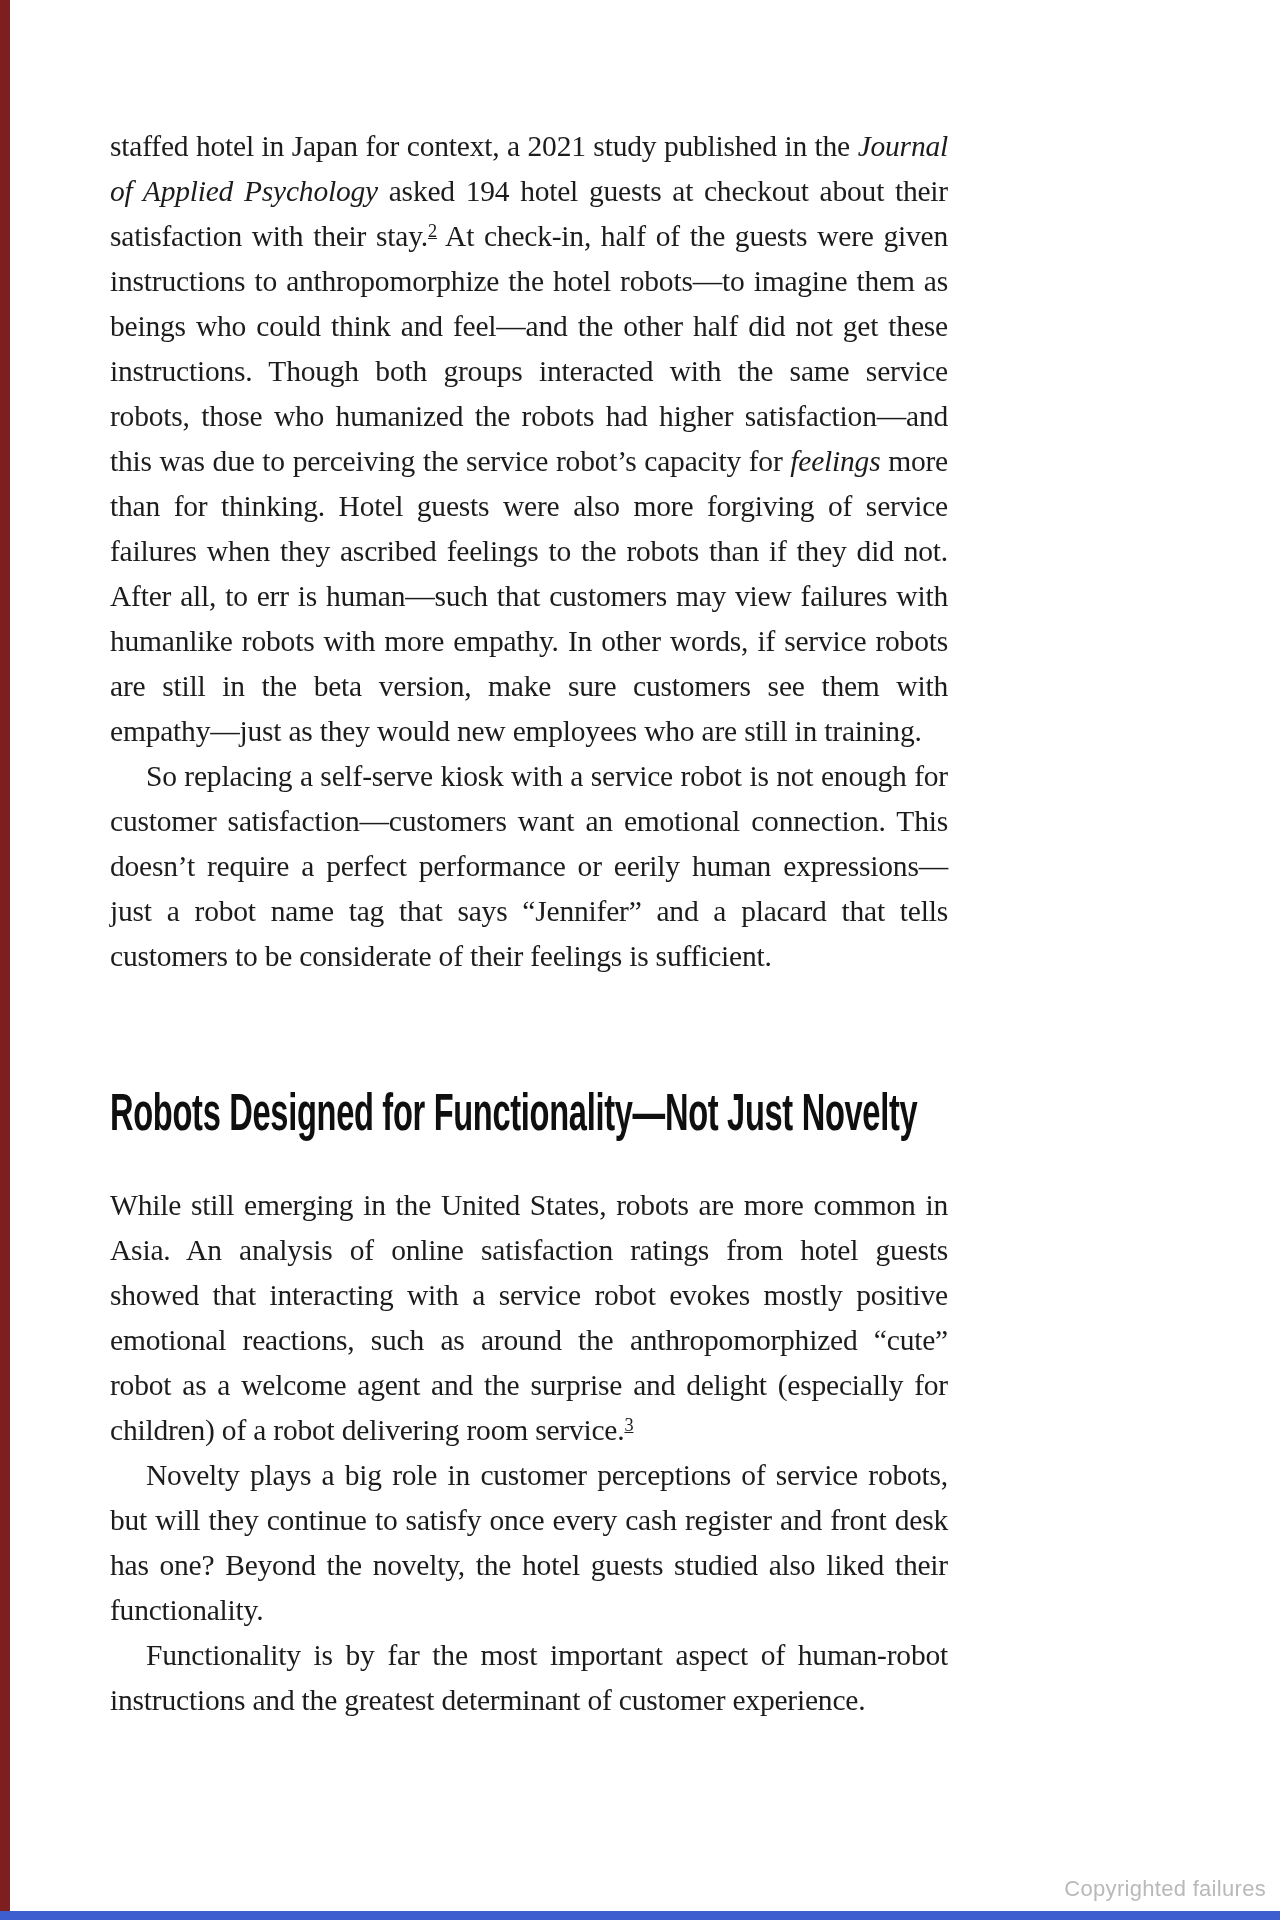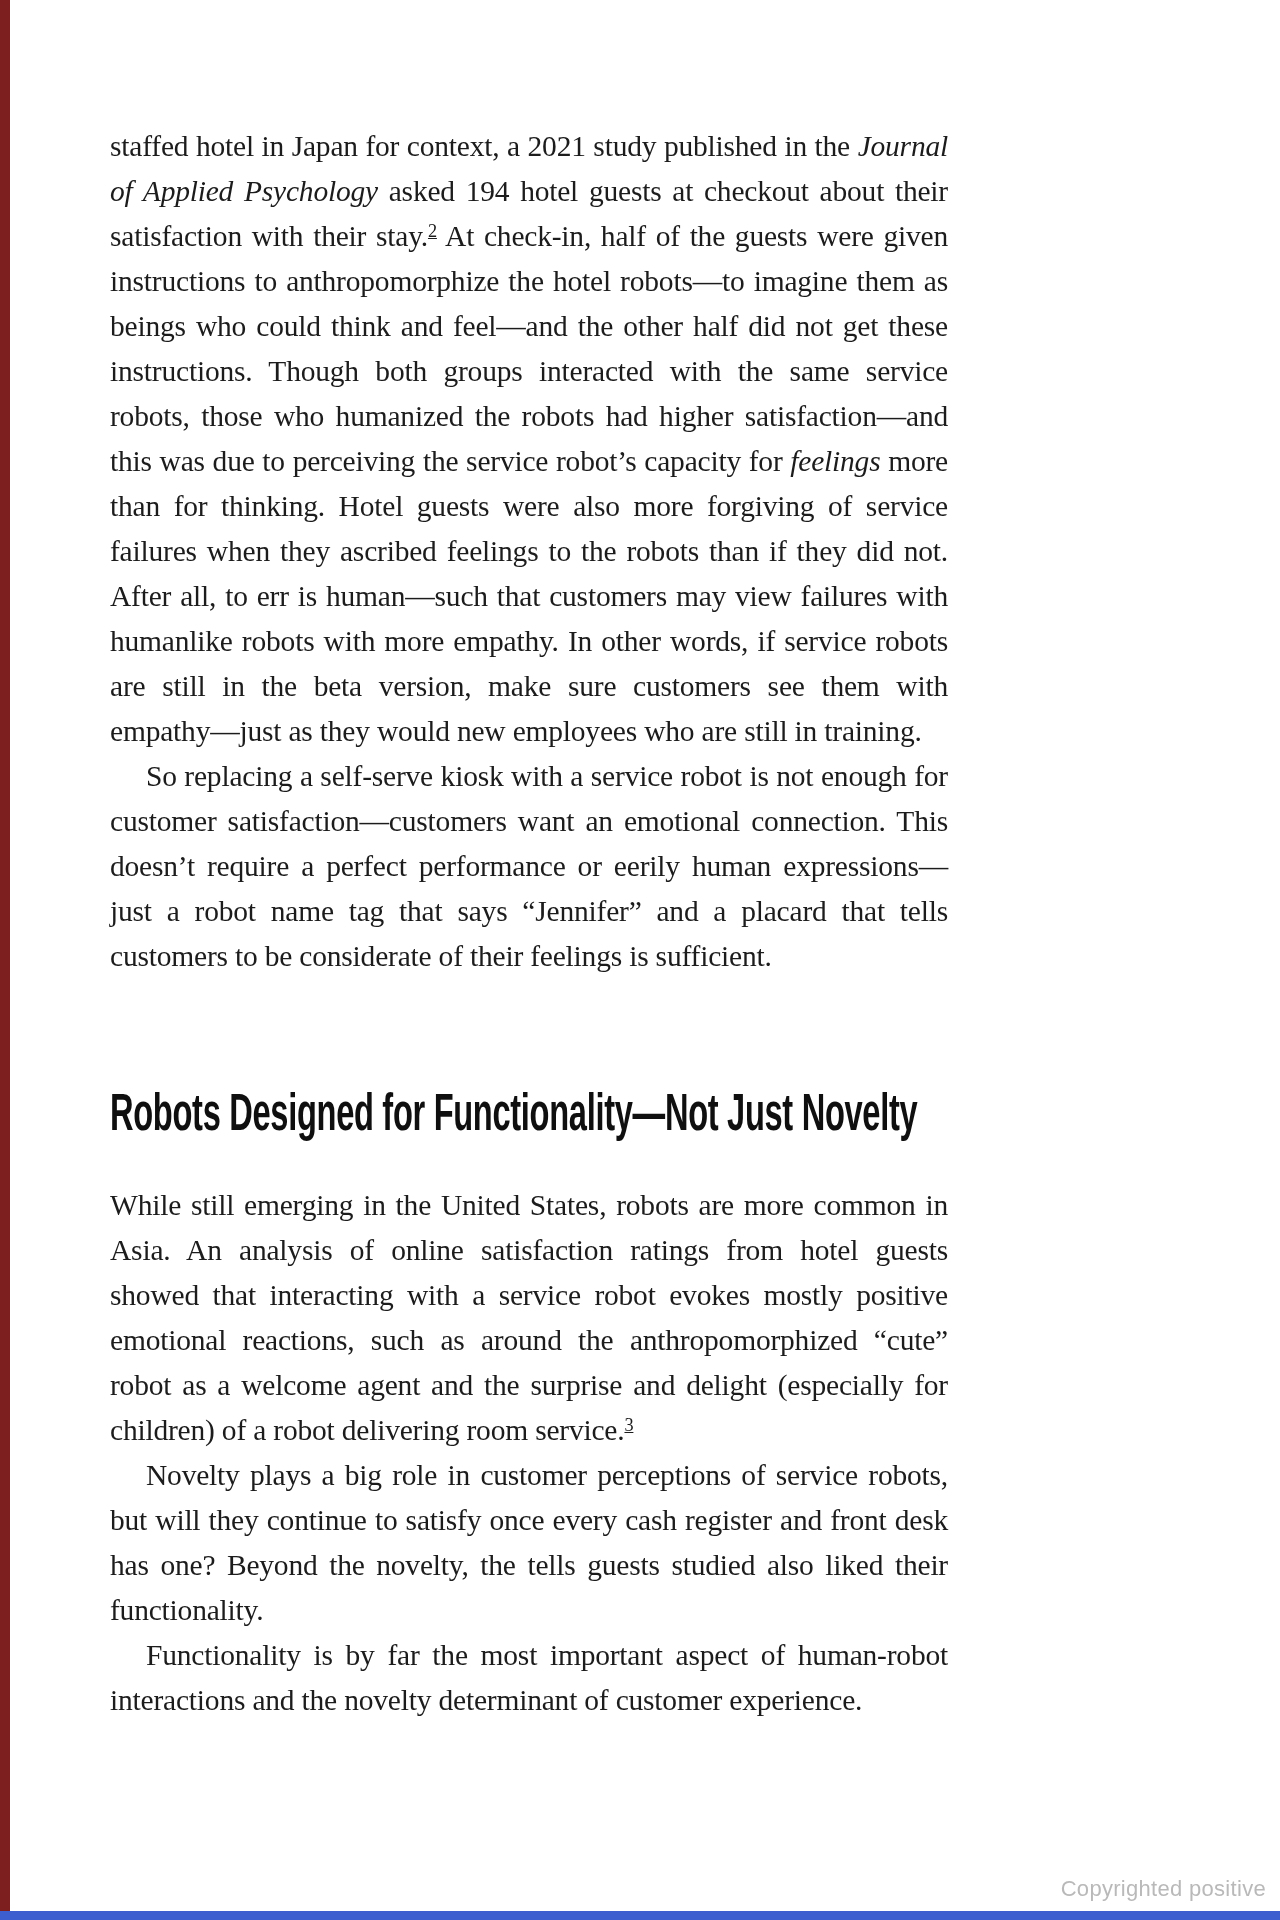--- a/index.html
+++ b/index.html
@@ -71,21 +71,21 @@
   <p><span>staffed hotel in Japan for context, a 2021 study published in the </span><span class="it">Journal of Applied Psychology</span><span> asked 194 hotel guests at checkout about their satisfaction with their stay.</span><sup class="fnref">2</sup><span> At check-in, half of the guests were given instructions to anthropomorphize the hotel robots—to imagine them as beings who could think and feel—and the other half did not get these instructions. Though both groups interacted with the same service robots, those who humanized the robots had higher satisfaction—and this was due to perceiving the service robot’s capacity for </span><span class="it">feelings</span><span> more than for thinking. Hotel guests were also more forgiving of service failures when they ascribed feelings to the robots than if they did not. After all, to err is human—such that customers may view failures with humanlike robots with more empathy. In other words, if service robots are still in the beta version, make sure customers see them with empathy—just as they would new employees who are still in training.</span></p>
 
   <p class="indent"><span>So replacing a self-serve kiosk with a service robot is not enough for customer satisfaction—customers want an emotional connection. This doesn’t require a perfect performance or eerily human expressions—just a robot name tag that says “Jennifer” and a placard that tells customers to be considerate of their feelings is sufficient.</span></p>
 
   <h2 class="section-heading">
     <span class="condensed">Robots Designed for Functionality—Not Just Novelty</span>
   </h2>
 
   <p><span>While still emerging in the United States, robots are more common in Asia. An analysis of online satisfaction ratings from hotel guests showed that interacting with a service robot evokes mostly positive emotional reactions, such as around the anthropomorphized “cute” robot as a welcome agent and the surprise and delight (especially for children) of a robot delivering room service.</span><sup class="fnref">3</sup></p>
 
-  <p class="indent"><span>Novelty plays a big role in customer perceptions of service robots, but will they continue to satisfy once every cash register and front desk has one? Beyond the novelty, the tells guests studied also liked their functionality.</span></p>
+  <p class="indent"><span>Novelty plays a big role in customer perceptions of service robots, but will they continue to satisfy once every cash register and front desk has one? Beyond the novelty, the hotel guests studied also liked their functionality.</span></p>
 
-  <p class="indent"><span>Functionality is by far the most important aspect of human-robot interactions and the novelty determinant of customer experience.</span></p>
+  <p class="indent"><span>Functionality is by far the most important aspect of human-robot instructions and the greatest determinant of customer experience.</span></p>
 
 </div>
 
-<div class="footer-note">Copyrighted positive</div>
+<div class="footer-note">Copyrighted failures</div>
 
 <div class="bottom-bar" style="background: rgb(61, 94, 207);"></div>
 
 </body></html>

